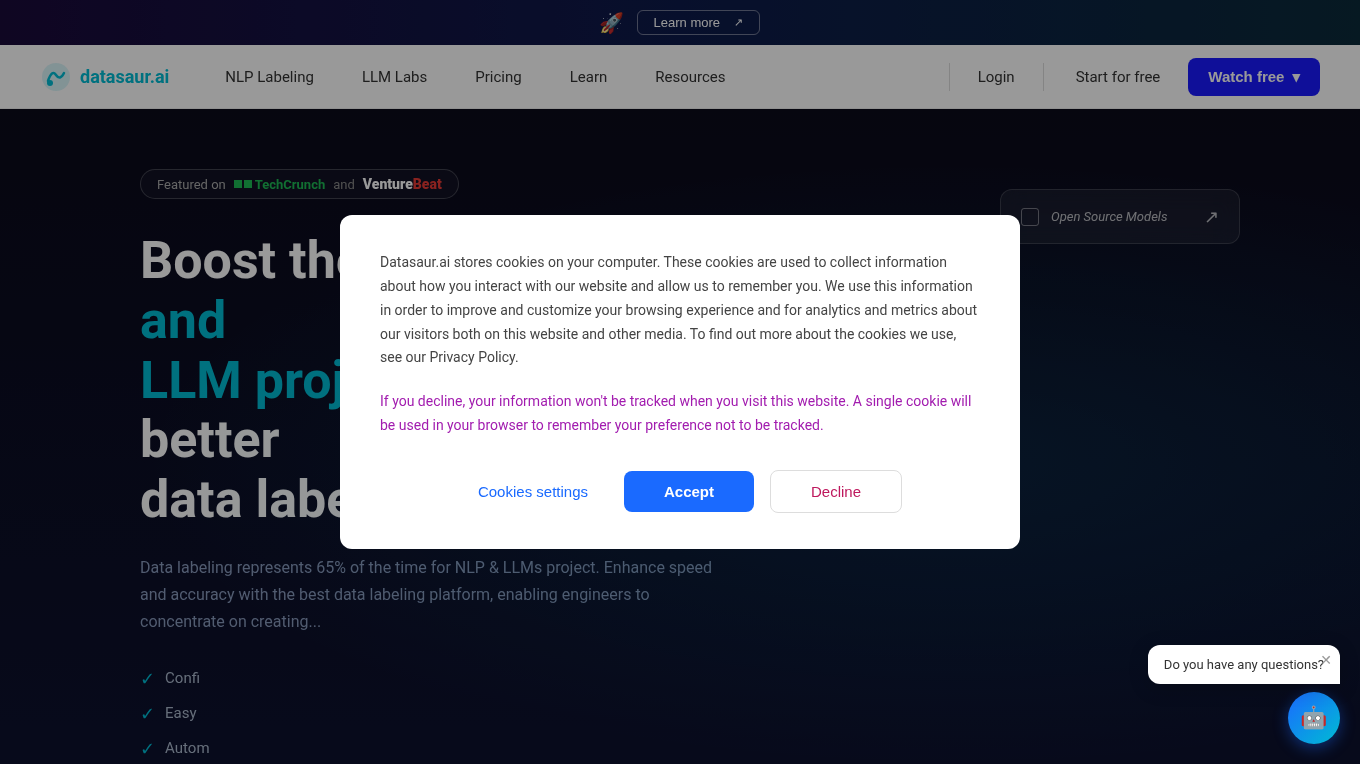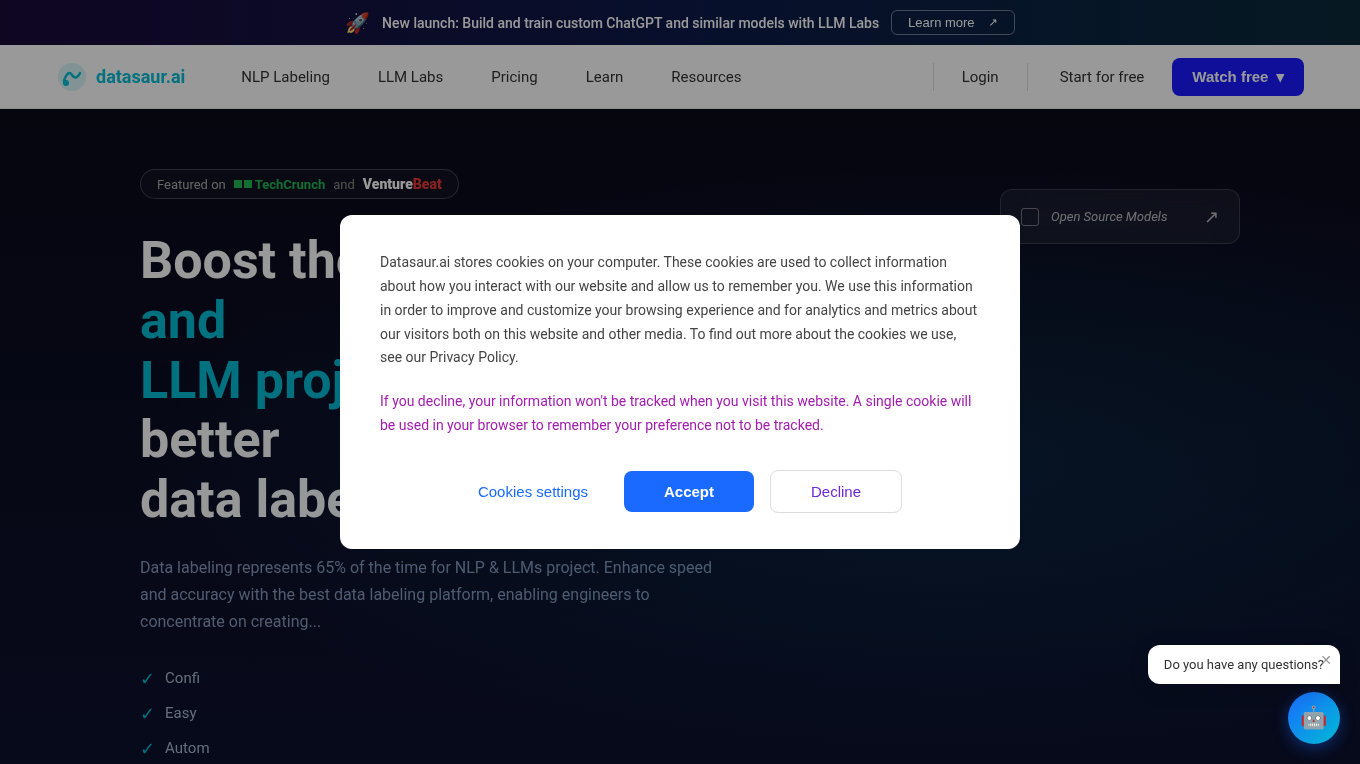--- a/index.html
+++ b/index.html
@@ -31,21 +31,21 @@
       display: flex;
       align-items: center;
       gap: 14px;
       white-space: nowrap;
     }
     .external-icon { font-size: 11px; }
 
     
     .navbar {
       background: #fff;
-      padding: 0 56px;
+      padding: 0 40px;
       display: flex;
       align-items: center;
       height: 64px;
       gap: 0;
       position: sticky;
       top: 12px;
       z-index: 100;
       border-bottom: 1px solid #eee;
     }
     .logo {
@@ -290,21 +290,21 @@
       color: #fff;
       border: none;
       padding: 12px 40px;
       border-radius: 8px;
       font-size: 15px;
       font-weight: 600;
       cursor: pointer;
     }
     .decline-btn {
       background: #fff;
-      color: #6d28d9;
+      color: #be185d;
       border: 1.5px solid #ddd;
       padding: 12px 40px;
       border-radius: 8px;
       font-size: 15px;
       font-weight: 500;
       cursor: pointer;
     }
 
     
     .chat-widget {
@@ -348,23 +348,20 @@
       border: none;
       box-shadow: 0 4px 15px rgba(26,106,255,0.4);
       font-size: 22px;
     }
   </style>
 </head>
 <body>
 
 <div class="top-banner">
   <span class="rocket-icon">🚀</span>
-  <span class="banner-text">
-    <span>New launch: Build and train custom ChatGPT and similar models with LLM Labs</span>
-  </span>
   <button class="learn-more-btn">
     <span>Learn more</span>
     <span class="external-icon">↗</span>
   </button>
 </div>
 
 <nav class="navbar">
   <a class="logo" href="#">
     <svg class="logo-icon" viewBox="0 0 32 32" fill="none" xmlns="http://www.w3.org/2000/svg">
       <circle cx="16" cy="16" r="14" fill="#00bcd4" opacity="0.15"></circle>

